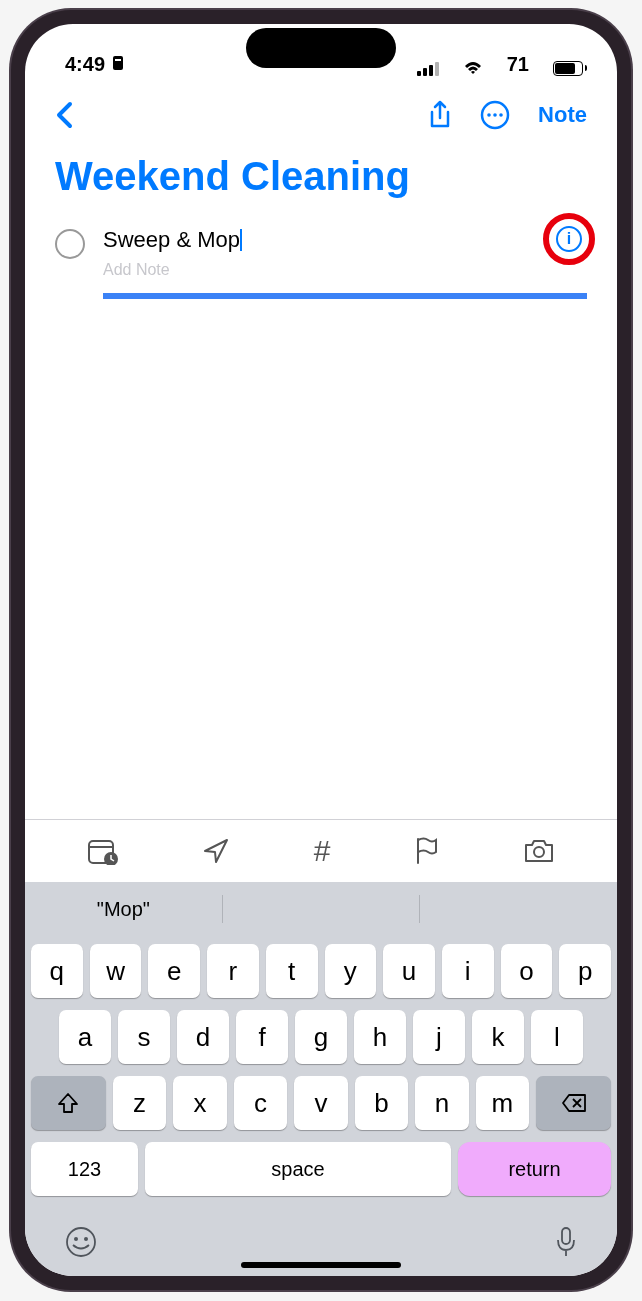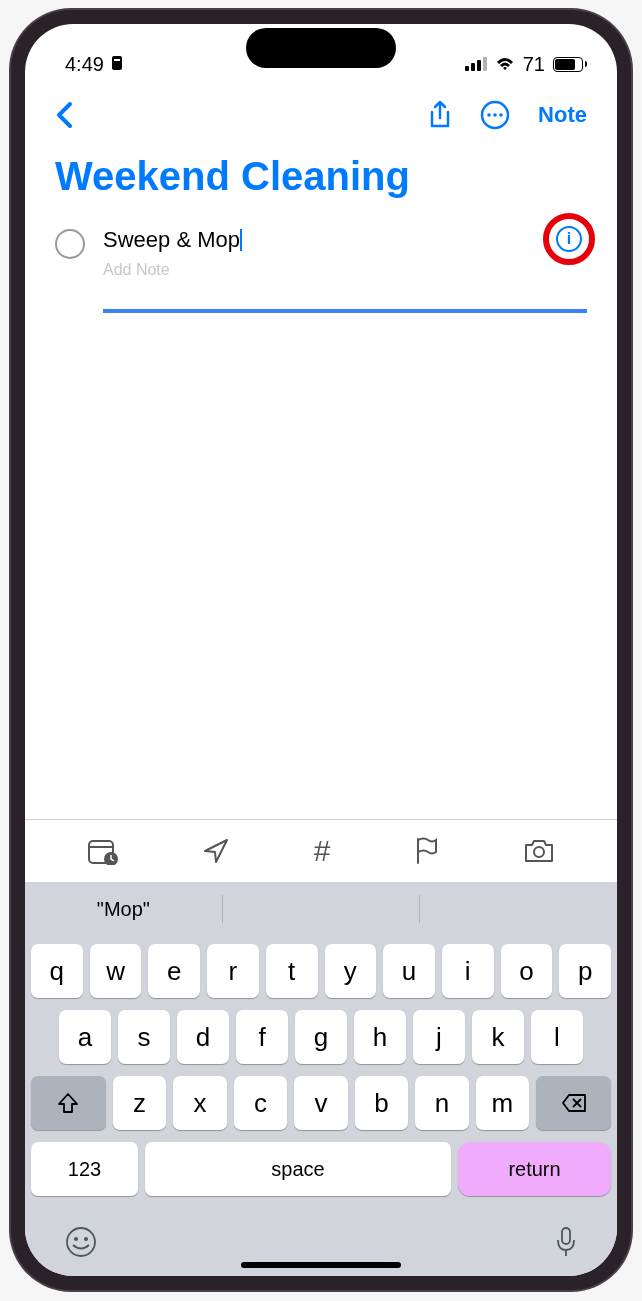--- a/index.html
+++ b/index.html
@@ -1,33 +1,33 @@
 <!DOCTYPE html>
 <html><head>
   <meta charset="utf-8">
   <style>
     * { margin: 0; padding: 0; box-sizing: border-box; font-family: -apple-system, BlinkMacSystemFont, 'Segoe UI', sans-serif; }
     body { background: #f5f5f5; display: flex; justify-content: center; padding: 10px; }
     .phone-frame { width: 620px; height: 1280px; background: #2a2129; border-radius: 60px; padding: 14px; position: relative; box-shadow: 0 0 0 2px #4a3f4a; }
     .screen { width: 100%; height: 100%; background: #fff; border-radius: 48px; overflow: hidden; position: relative; display: flex; flex-direction: column; }
     .notch { position: absolute; top: 18px; left: 50%; transform: translateX(-50%); width: 150px; height: 40px; background: #000; border-radius: 22px; z-index: 100; }
-    .status-bar { display: flex; justify-content: space-between; align-items: center; padding: 20px 30px 0 40px; height: 60px; font-size: 20px; font-weight: 400; color: #000; }
+    .status-bar { display: flex; justify-content: space-between; align-items: center; padding: 20px 30px 0 40px; height: 60px; font-size: 20px; font-weight: 700; color: #000; }
     .status-left { display: flex; align-items: center; gap: 6px; }
-    .status-right { display: flex; align-items: center; gap: 8px; }
+    .status-right { display: flex; align-items: flex-end; gap: 24px; }
     .battery-icon { display: flex; align-items: center; gap: 2px; }
     .battery-body { width: 30px; height: 15px; border: 1.5px solid #000; border-radius: 4px; position: relative; }
     .battery-fill { position: absolute; left: 1px; top: 1px; bottom: 1px; width: 70%; background: #000; border-radius: 2px; }
     .battery-tip { width: 2px; height: 6px; background: #000; border-radius: 0 2px 2px 0; }
     .nav-bar { display: flex; justify-content: space-between; align-items: center; padding: 16px 30px; }
     .nav-right { display: flex; align-items: center; gap: 28px; }
     .done-btn { color: #007aff; font-size: 22px; font-weight: 600; }
     .title { color: #007aff; font-size: 40px; font-weight: 700; padding: 8px 30px 20px; }
     .reminder-row { display: flex; align-items: flex-start; padding: 8px 30px; position: relative; }
     .check-circle { width: 30px; height: 30px; border: 2px solid #999; border-radius: 50%; flex-shrink: 0; margin-right: 18px; margin-top: 2px; }
-    .reminder-content { flex: 1; border-bottom: 4px solid #3b82f6; padding-bottom: 30px; }
+    .reminder-content { flex: 1; border-bottom: 6px solid #3b82f6; padding-bottom: 14px; }
     .reminder-text { font-size: 22px; color: #000; position: relative; display: inline-block; }
     .cursor { position: absolute; right: -2px; top: 2px; width: 2px; height: 22px; background: #007aff; animation: blink 1s infinite; }
     @keyframes blink { 50% { opacity: 0; } }
     .add-note { color: #c7c7cc; font-size: 16px; margin-top: 8px; }
     .info-circle-wrap { position: absolute; right: 22px; top: -6px; width: 52px; height: 52px; display: flex; align-items: center; justify-content: center; }
     .red-circle { position: absolute; width: 52px; height: 52px; border: 6px solid #e7000c; border-radius: 50%; }
     .info-circle { width: 26px; height: 26px; border: 2px solid #007aff; border-radius: 50%; display: flex; align-items: center; justify-content: center; color: #007aff; font-size: 16px; font-weight: 600; font-family: Georgia, serif; }
     .content-area { flex: 1; }
     .toolbar { display: flex; justify-content: space-around; align-items: center; padding: 14px 20px; border-top: 1px solid #d1d1d6; background: #fff; }
     .suggestion-bar { display: flex; align-items: center; background: #d1d4da; height: 54px; }

